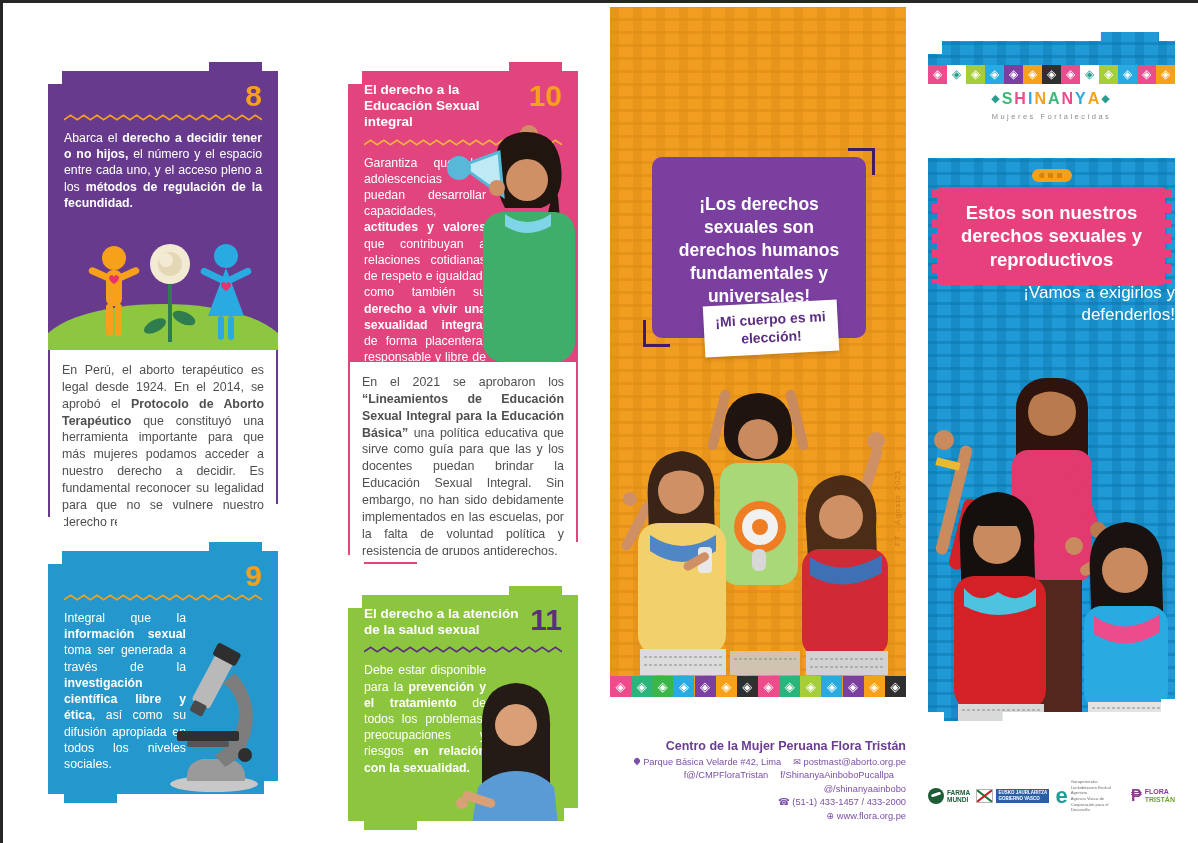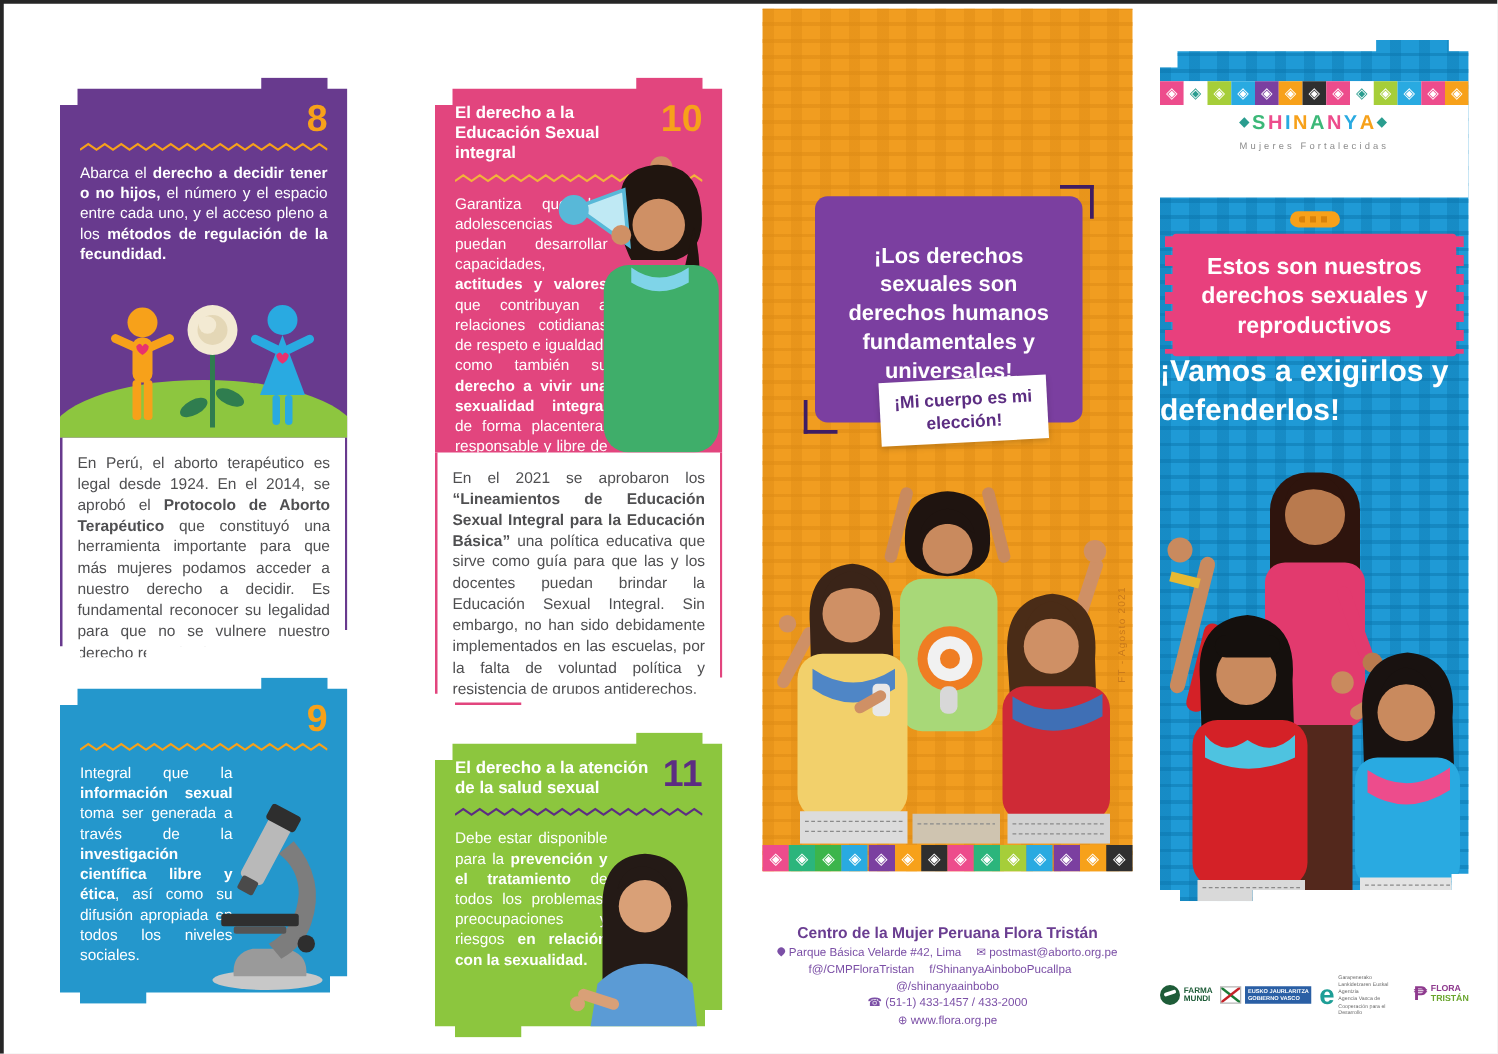--- a/index.html
+++ b/index.html
@@ -49,21 +49,21 @@
   .sign{position:absolute;left:94px;top:296px;width:122px;padding:8px 6px;background:#fff;
     transform:rotate(-3deg);box-shadow:0 2px 5px rgba(0,0,0,.18);color:#5c2d82;font-size:14px;
     line-height:1.25;font-weight:bold;text-align:center;}
   .side-note{position:absolute;right:4px;top:462px;writing-mode:vertical-rl;transform:rotate(180deg);
     font-size:8px;color:#c8791a;letter-spacing:1px;}
   .trio{position:absolute;left:0;bottom:22px;}
   .eye-strip{position:absolute;left:0;right:0;bottom:0;display:flex;justify-content:space-between;}
   .eye-sq{width:21px;height:21px;font-size:13px;line-height:21px;text-align:center;}
   .strip-top .eye-sq{width:19px;height:19px;font-size:12px;line-height:19px;}
   
-  #contact{position:absolute;left:607px;top:736px;width:296px;text-align:center;color:#7b4fa6;}
+  #contact{position:absolute;left:607px;top:736px;width:296px;text-align:right;color:#7b4fa6;}
   .c-org{font-size:12.5px;font-weight:bold;color:#6a3d91;margin-bottom:3px;}
   .c-line{font-size:9.3px;line-height:1.45;}
   .pin{display:inline-block;width:6px;height:6px;background:#7b4fa6;border-radius:50% 50% 50% 0;
        transform:rotate(-45deg);margin:0 3px 1px 0;}
   .cgap{display:inline-block;width:12px;}
   
   #right{left:925px;top:29px;width:247px;height:689px;background-color:#1f9ad6;
     background-image:repeating-linear-gradient(0deg,rgba(11,118,173,.5) 0 3px,transparent 3px 13px),
                      repeating-linear-gradient(90deg,rgba(11,118,173,.4) 0 9px,transparent 9px 23px);}
   .white-band{position:absolute;left:0;right:0;top:33px;height:93px;background:#fff;}
@@ -78,22 +78,22 @@
   .tagline{text-align:center;font-size:7.5px;letter-spacing:2.5px;color:#8c8c8c;margin-top:4px;}
   .motif{position:absolute;left:50%;transform:translateX(-50%);top:137px;width:40px;height:13px;
     background:#f7a11a;border-radius:7px;}
   .motif::before{content:"";position:absolute;left:7px;top:4px;width:26px;height:5px;border-radius:3px;
     background:repeating-linear-gradient(90deg,#d9820a 0 5px,#f7a11a 5px 9px);}
   .banner{position:absolute;left:10px;right:10px;top:155px;background:#e8407d;border-radius:3px;
     color:#fff;font-weight:bold;font-size:18.5px;line-height:1.26;text-align:center;padding:14px 8px;}
   .banner::before,.banner::after{content:"";position:absolute;top:2px;bottom:2px;width:7px;
     background:repeating-linear-gradient(180deg,#e8407d 0 9px,transparent 9px 15px);}
   .banner::before{left:-6px}.banner::after{right:-6px}
-  .slogan{position:absolute;left:0;right:0;top:250px;color:#fff;font-weight:bold;font-size:24px;
-    line-height:1.3;text-align:left;}
+  .slogan{position:absolute;left:0;right:0;top:250px;color:#fff;font-weight:normal;font-size:17px;
+    line-height:1.3;text-align:right;}
   .rtrio{position:absolute;left:0;bottom:0;}
   
   #partners{position:absolute;left:925px;top:768px;width:247px;height:50px;display:flex;
     justify-content:space-between;align-items:center;}
   .plogo{display:flex;align-items:center;gap:3px;}
   .fm-globe{width:16px;height:16px;border-radius:50%;background:#1e5c38;position:relative;}
   .fm-globe::after{content:"";position:absolute;left:3px;top:5px;width:10px;height:3px;background:#fff;border-radius:2px;transform:rotate(-18deg);}
   .fm-txt{font-size:6.5px;font-weight:bold;color:#1e5c38;line-height:1.15;}
   .gv-flag{width:15px;height:12px;background:#fff;border:1px solid #b5b5b5;position:relative;overflow:hidden;}
   .gv-flag::before,.gv-flag::after{content:"";position:absolute;left:-4px;right:-4px;top:5px;height:2px;}

